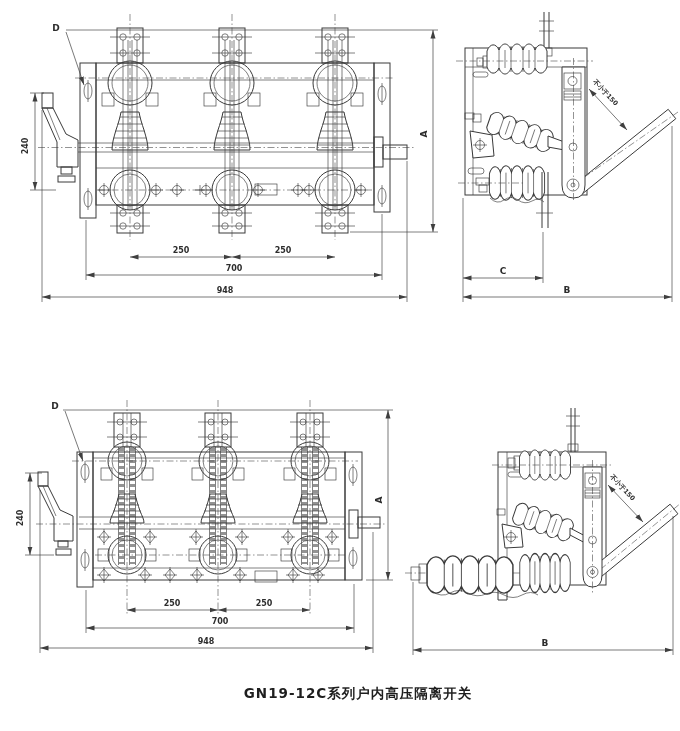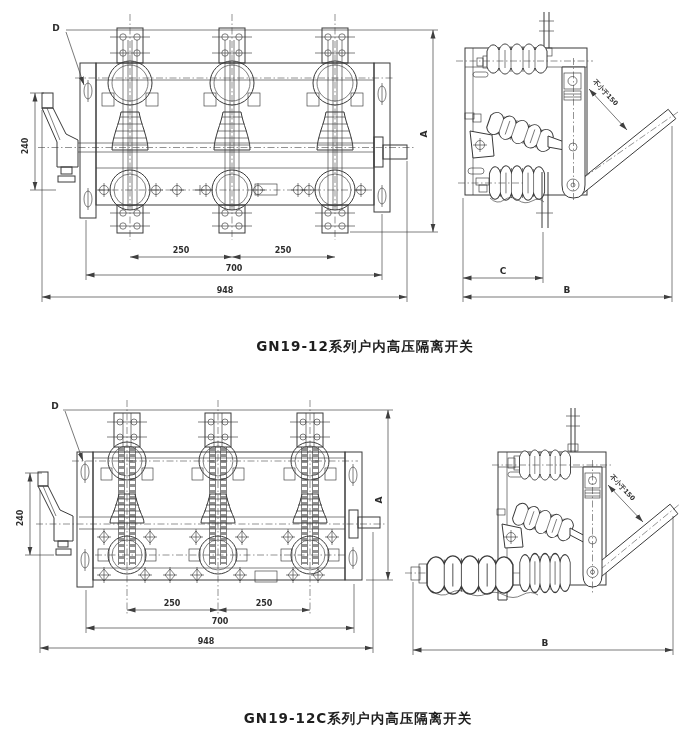--- a/index.html
+++ b/index.html
@@ -394,15 +394,14 @@
     <text class="lblsm" transform="translate(621,489) rotate(47)">不小于150</text>
 
     <line class="t" x1="413" y1="582" x2="413" y2="655"></line>
     <line class="t" x1="673" y1="516" x2="673" y2="655"></line>
     <line class="dm" x1="413" y1="650" x2="673" y2="650" marker-start="url(#ar)" marker-end="url(#ar)"></line>
     <text class="lbl2" x="545" y="646">B</text>
   </g>
 </g>
 </svg>
 
-<div class="caption" style="left:200px;top:338px;width:330px;">GN19-12系列户内高压隔离开关</div>
-<div class="caption" style="left:193px;top:710px;width:330px;">GN19-12C系列户内高压隔离开关</div>
+<div class="caption" style="left:193px;top:685px;width:330px;">GN19-12C系列户内高压隔离开关</div>
 </div>
 
 </body></html>

